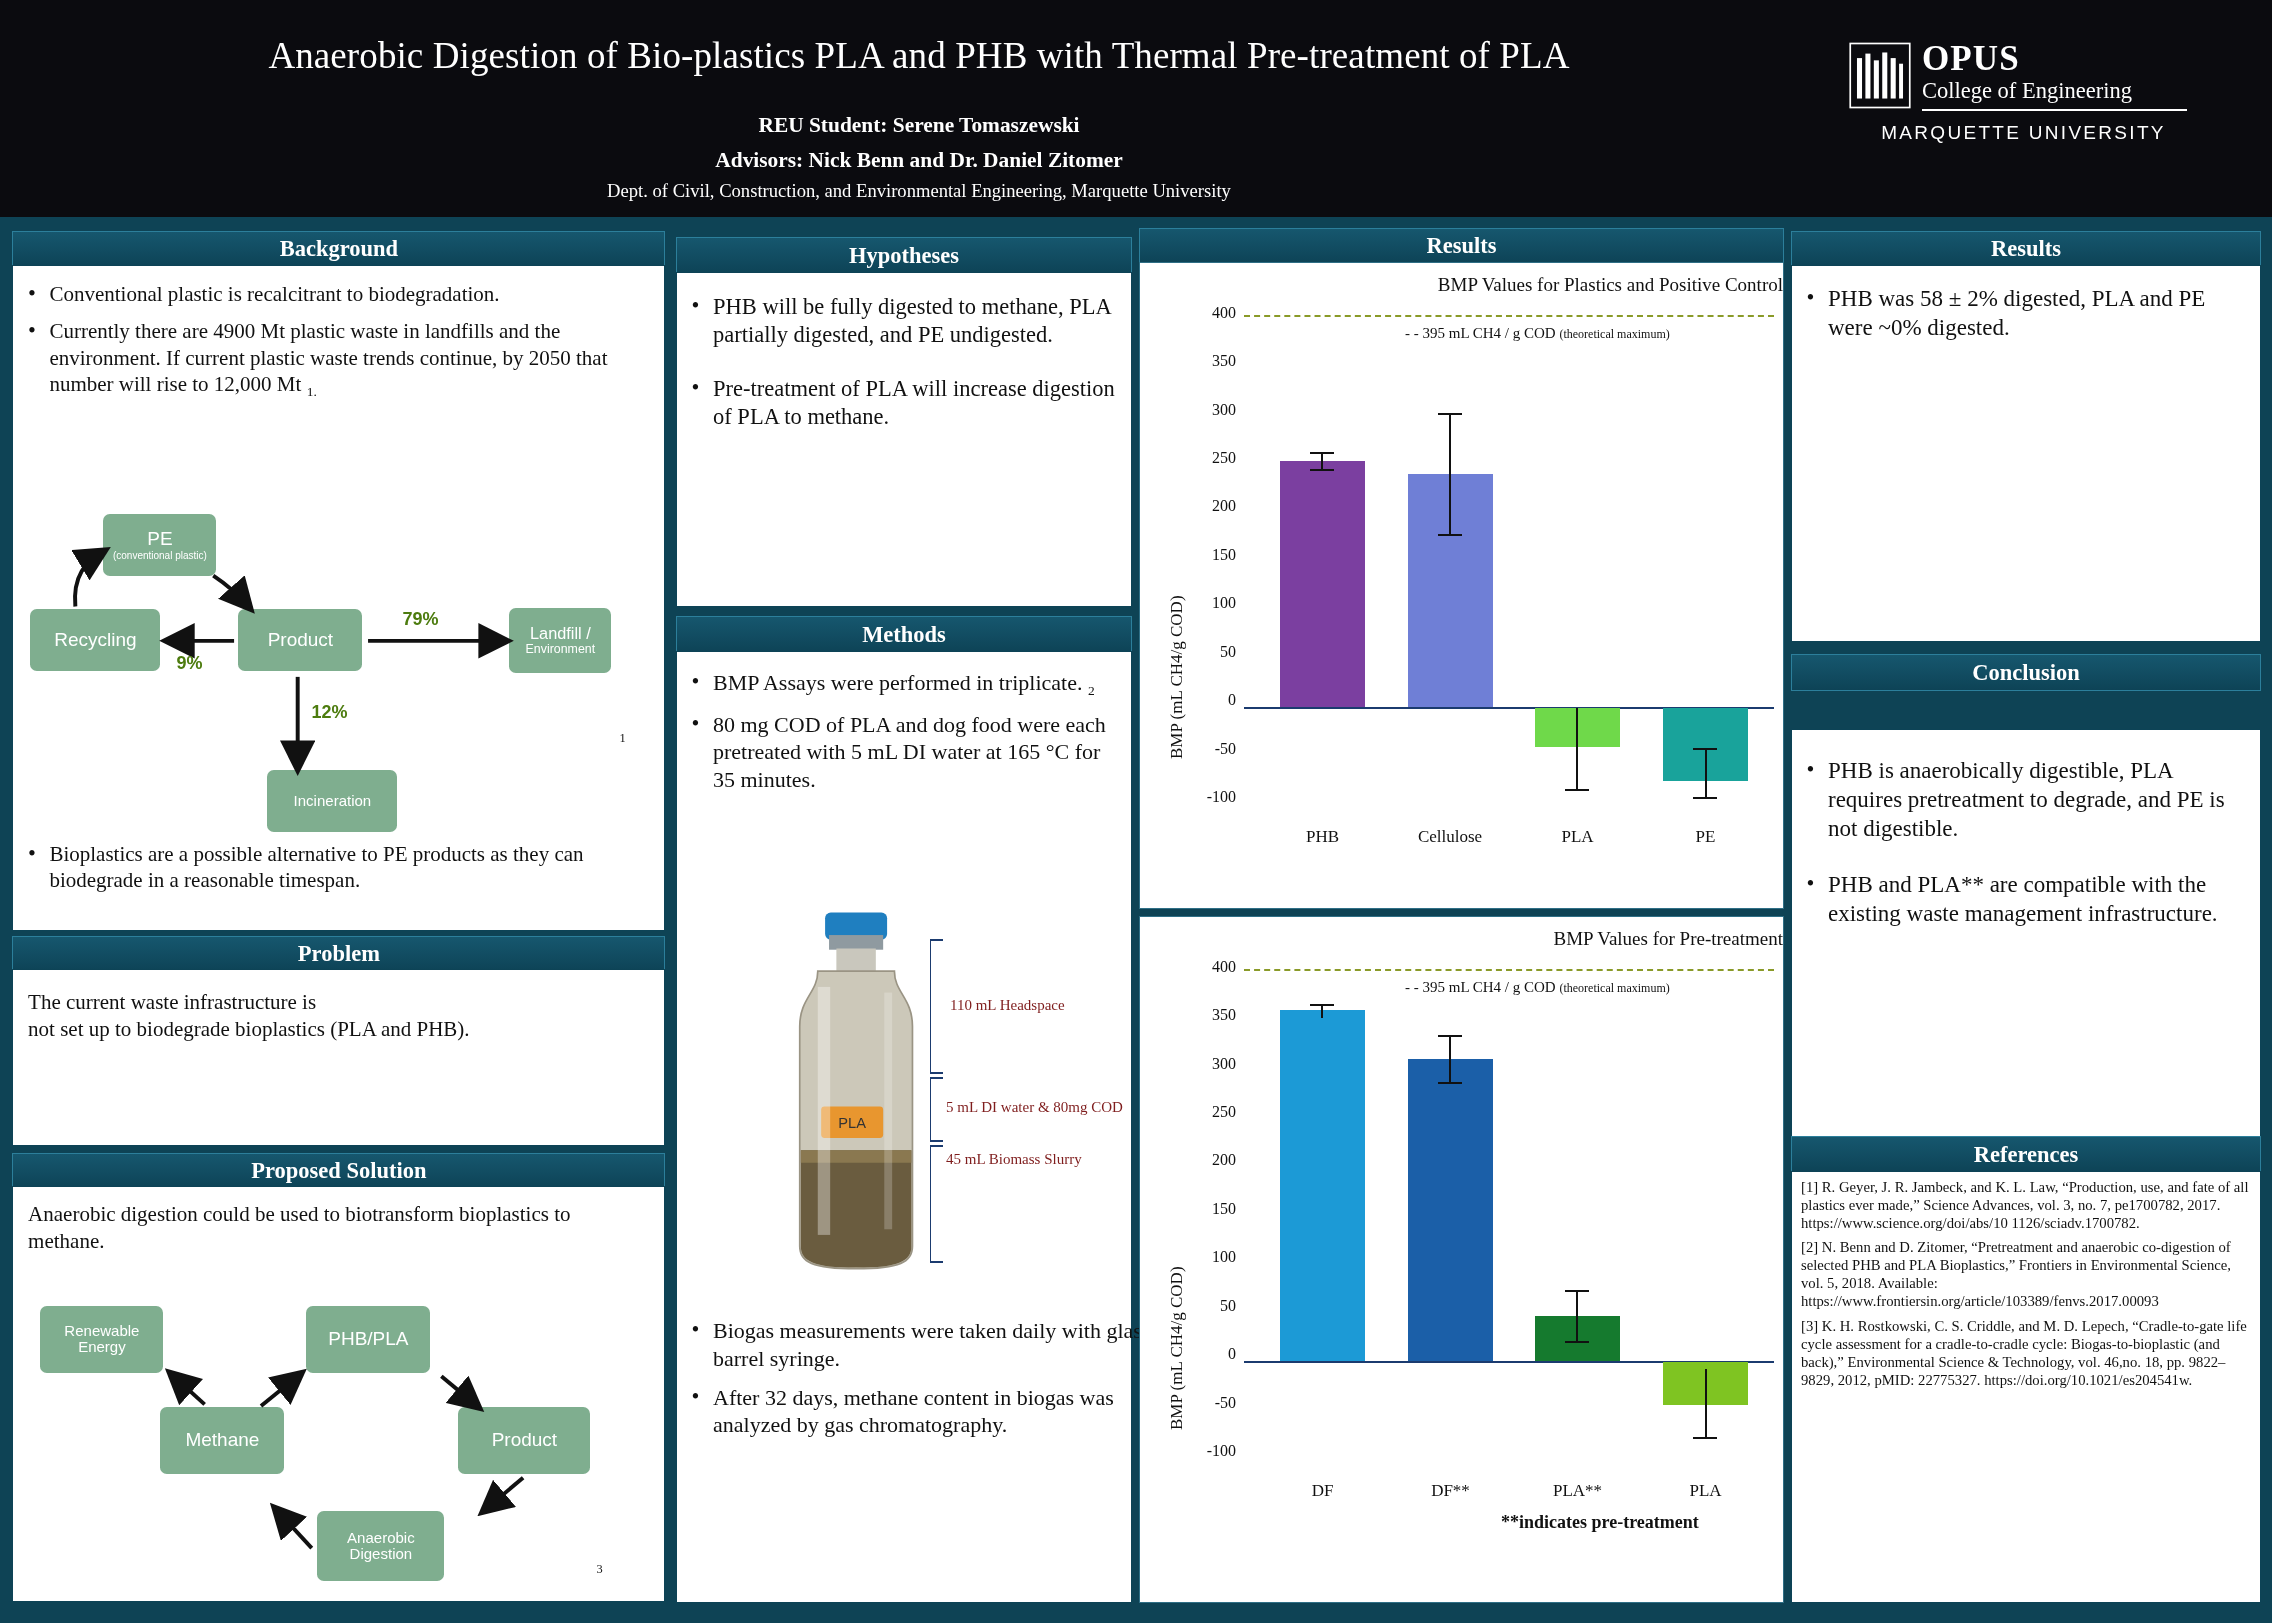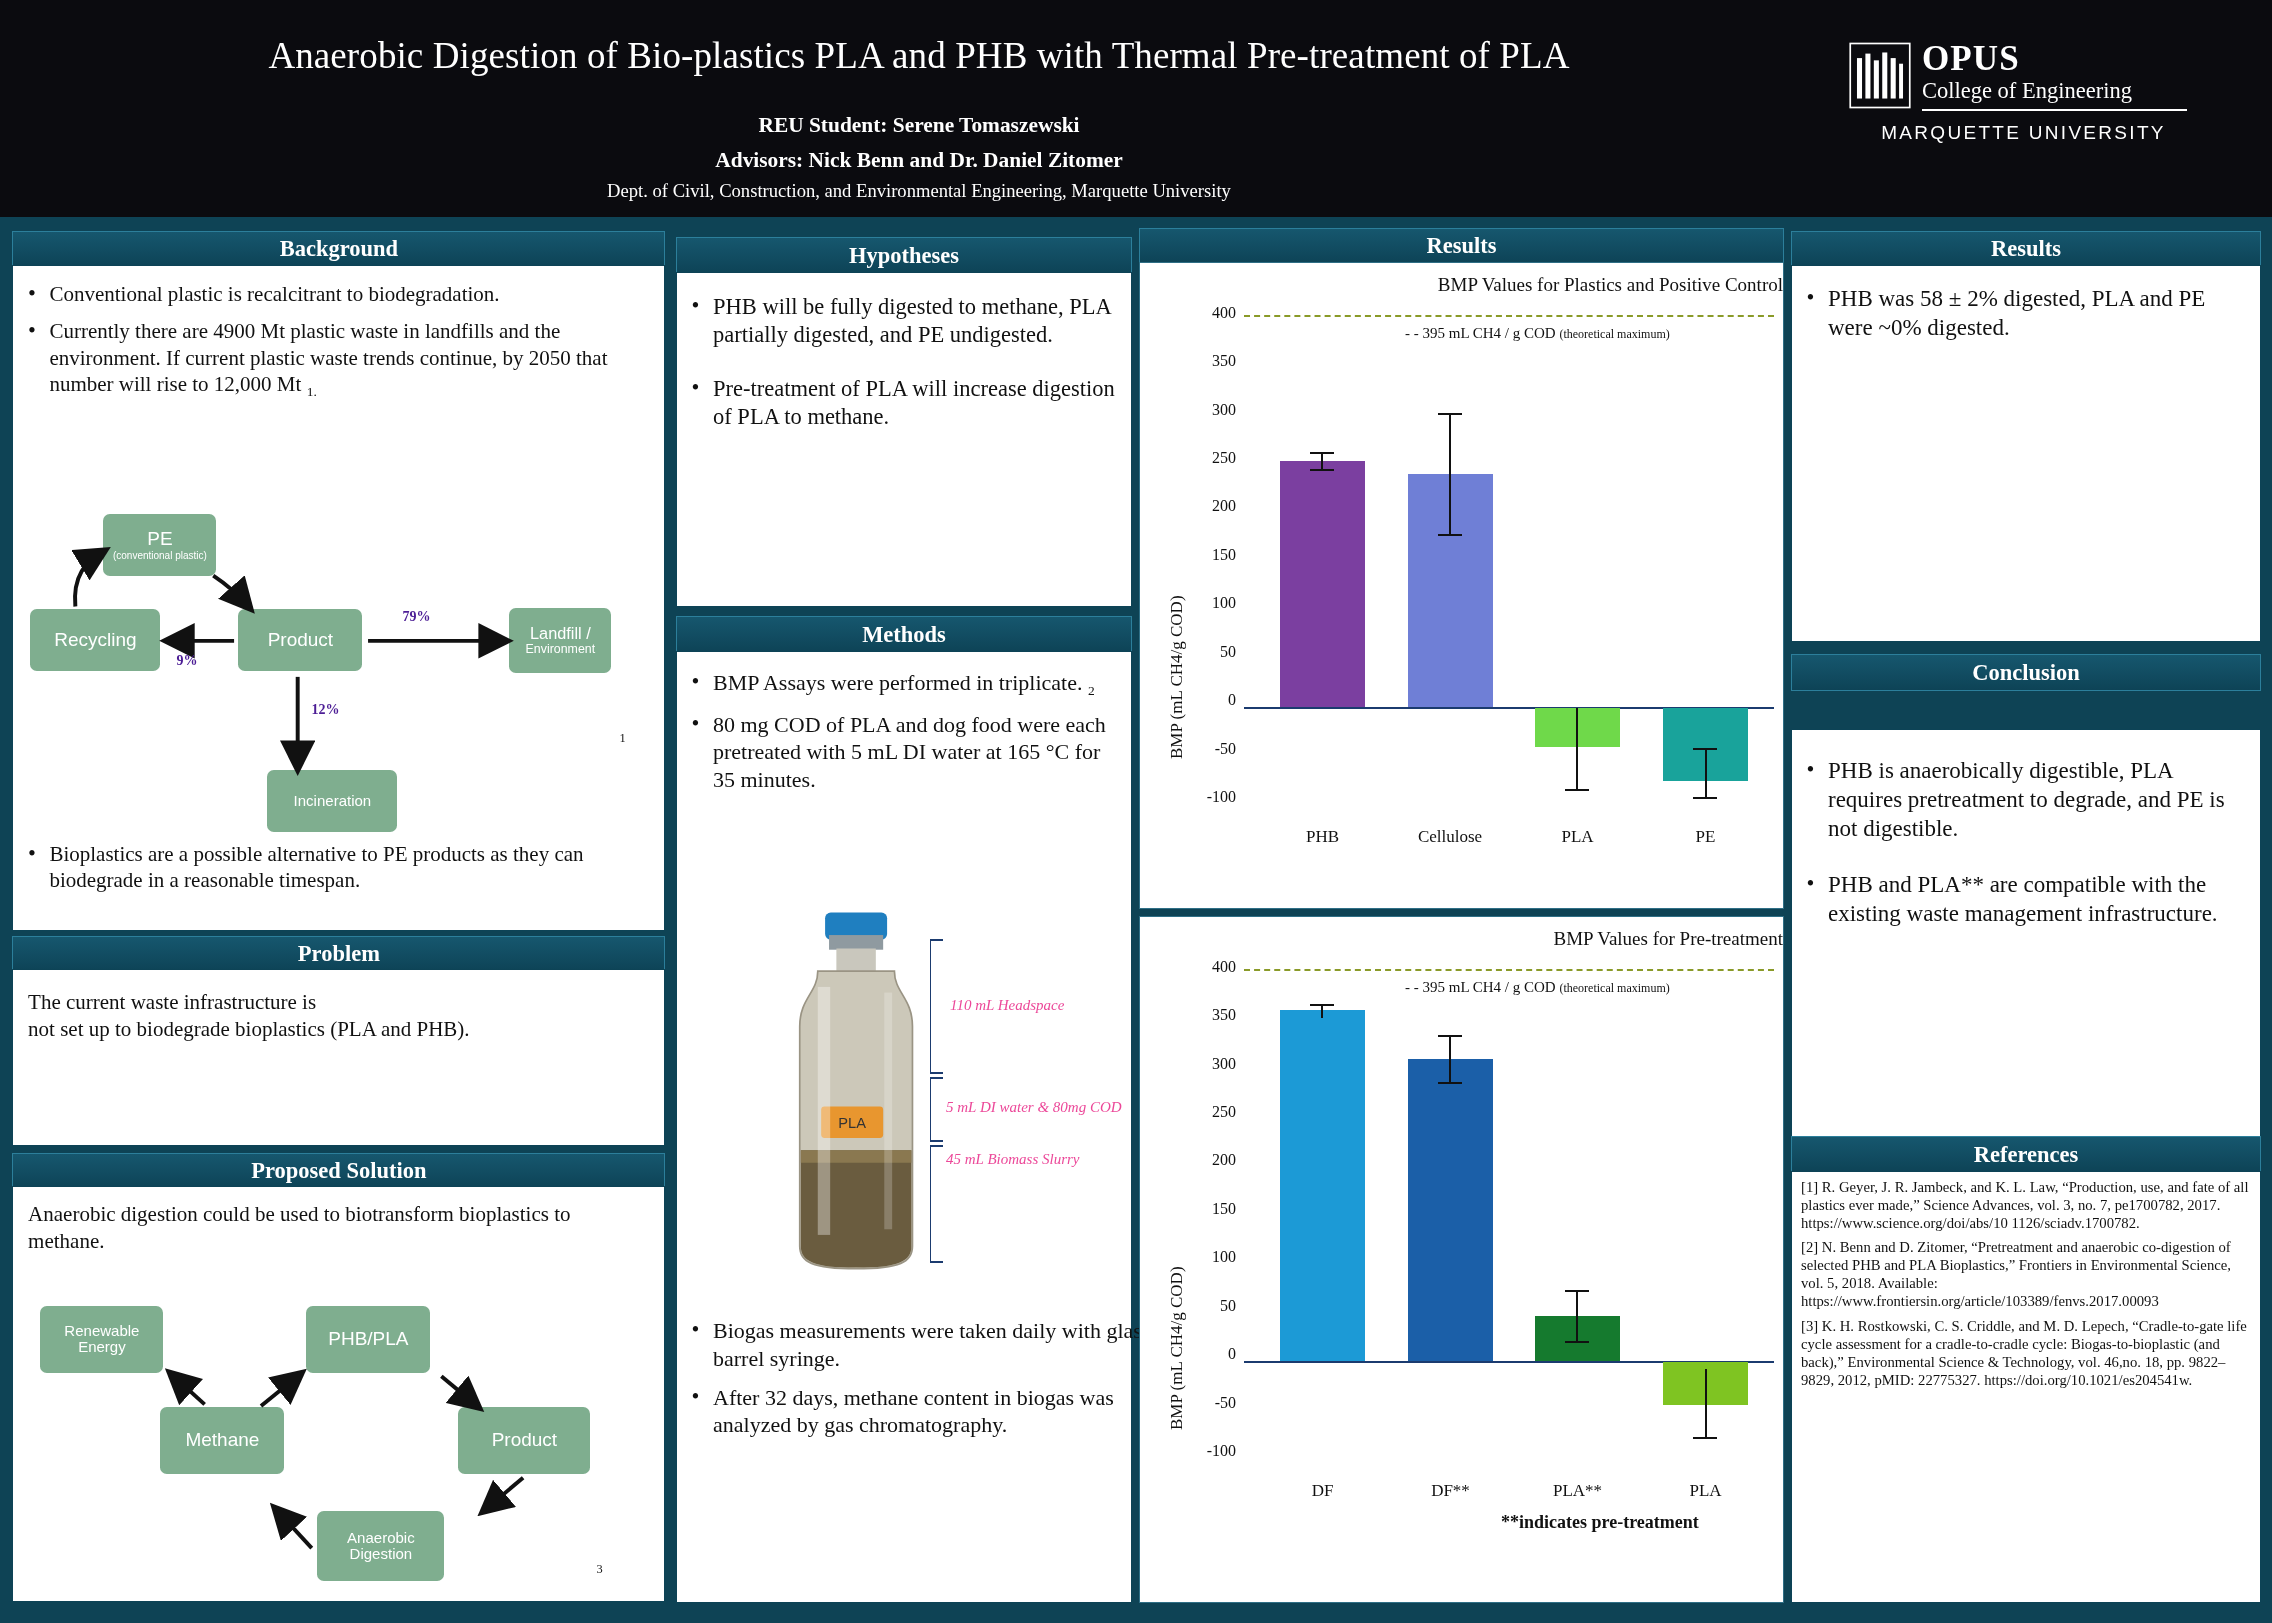--- a/index.html
+++ b/index.html
@@ -54,41 +54,41 @@
   .plain{font-size:21px;line-height:1.3;color:#111;padding:10px 14.7px;}
   .sub{font-size:13.5px;vertical-align:sub;}
   
   .fbox{
     position:absolute;background:#7fae8f;color:#fff;border-radius:6.8px;
     display:flex;flex-direction:column;align-items:center;justify-content:center;
     font-family:"Liberation Sans",sans-serif;text-align:center;line-height:1.1;
   }
   .fbox .big{font-size:19px;}
   .fbox .small{font-size:10px;}
-  .flabel{position:absolute;font-size:14px;font-weight:bold;color:#4c1d95;font-family:Liberation Serif, serif;}
+  .flabel{position:absolute;font-size:18px;font-weight:bold;color:#4d7c0f;font-family:Liberation Sans, sans-serif;}
   .tinynum{position:absolute;font-size:12.4px;color:#111;}
   
   .chartcard{position:absolute;background:#fff;border:1.7px solid #2f6f86;}
   .chart-title{position:absolute;width:100%;text-align:right;font-size:19px;color:#111;}
   .axis-y-label{
     position:absolute;transform:rotate(-90deg);transform-origin:left top;
     font-size:17px;color:#111;white-space:nowrap;
   }
   .tick{position:absolute;font-size:16px;color:#111;text-align:right;}
   .catlabel{position:absolute;font-size:17px;color:#111;text-align:center;}
   .gridzero{position:absolute;background:#1b3b6f;}
   .theo{position:absolute;border-top:2.3px dashed #8a9a28;}
   .theo-text{position:absolute;font-size:15px;color:#111;}
   .theo-text .tiny{font-size:12px;}
   .bar-el{position:absolute;}
   .err{position:absolute;background:#111;width:1.7px;}
   .errcap{position:absolute;background:#111;height:1.7px;}
   
   .bottle-wrap{position:absolute;}
-  .bottle-note{position:absolute;font-size:15px;color:#ec4899;font-style:italic;}
+  .bottle-note{position:absolute;font-size:15px;color:#7f1d1d;}
   .brace{position:absolute;border-left:1.7px solid #1b3b6f;}
   .brace:before,.brace:after{content:"";position:absolute;left:0;width:12.4px;height:1.7px;background:#1b3b6f;}
   .brace:before{top:0;}
   .brace:after{bottom:0;}
   .refs{font-size:14.7px;line-height:1.22;color:#111;padding:6.8px 9px;}
   .footnote{position:absolute;font-size:14px;color:#111;}
 </style>
 </head>
 <body>
 

